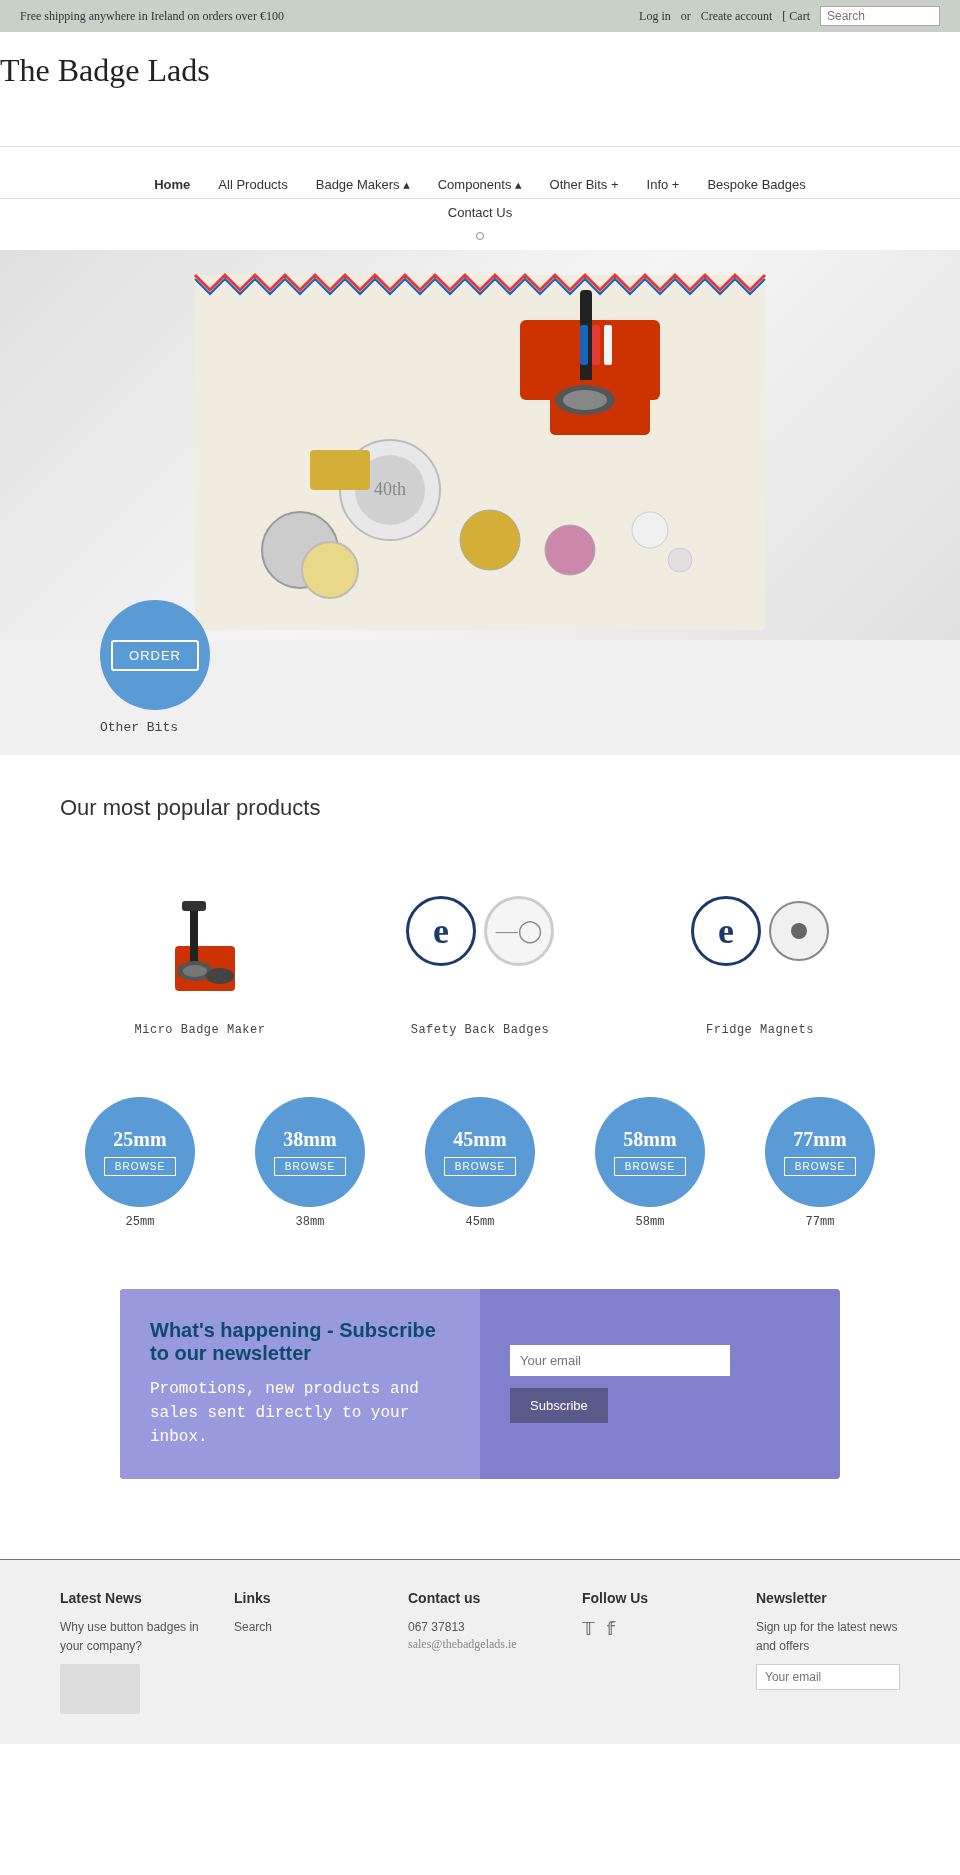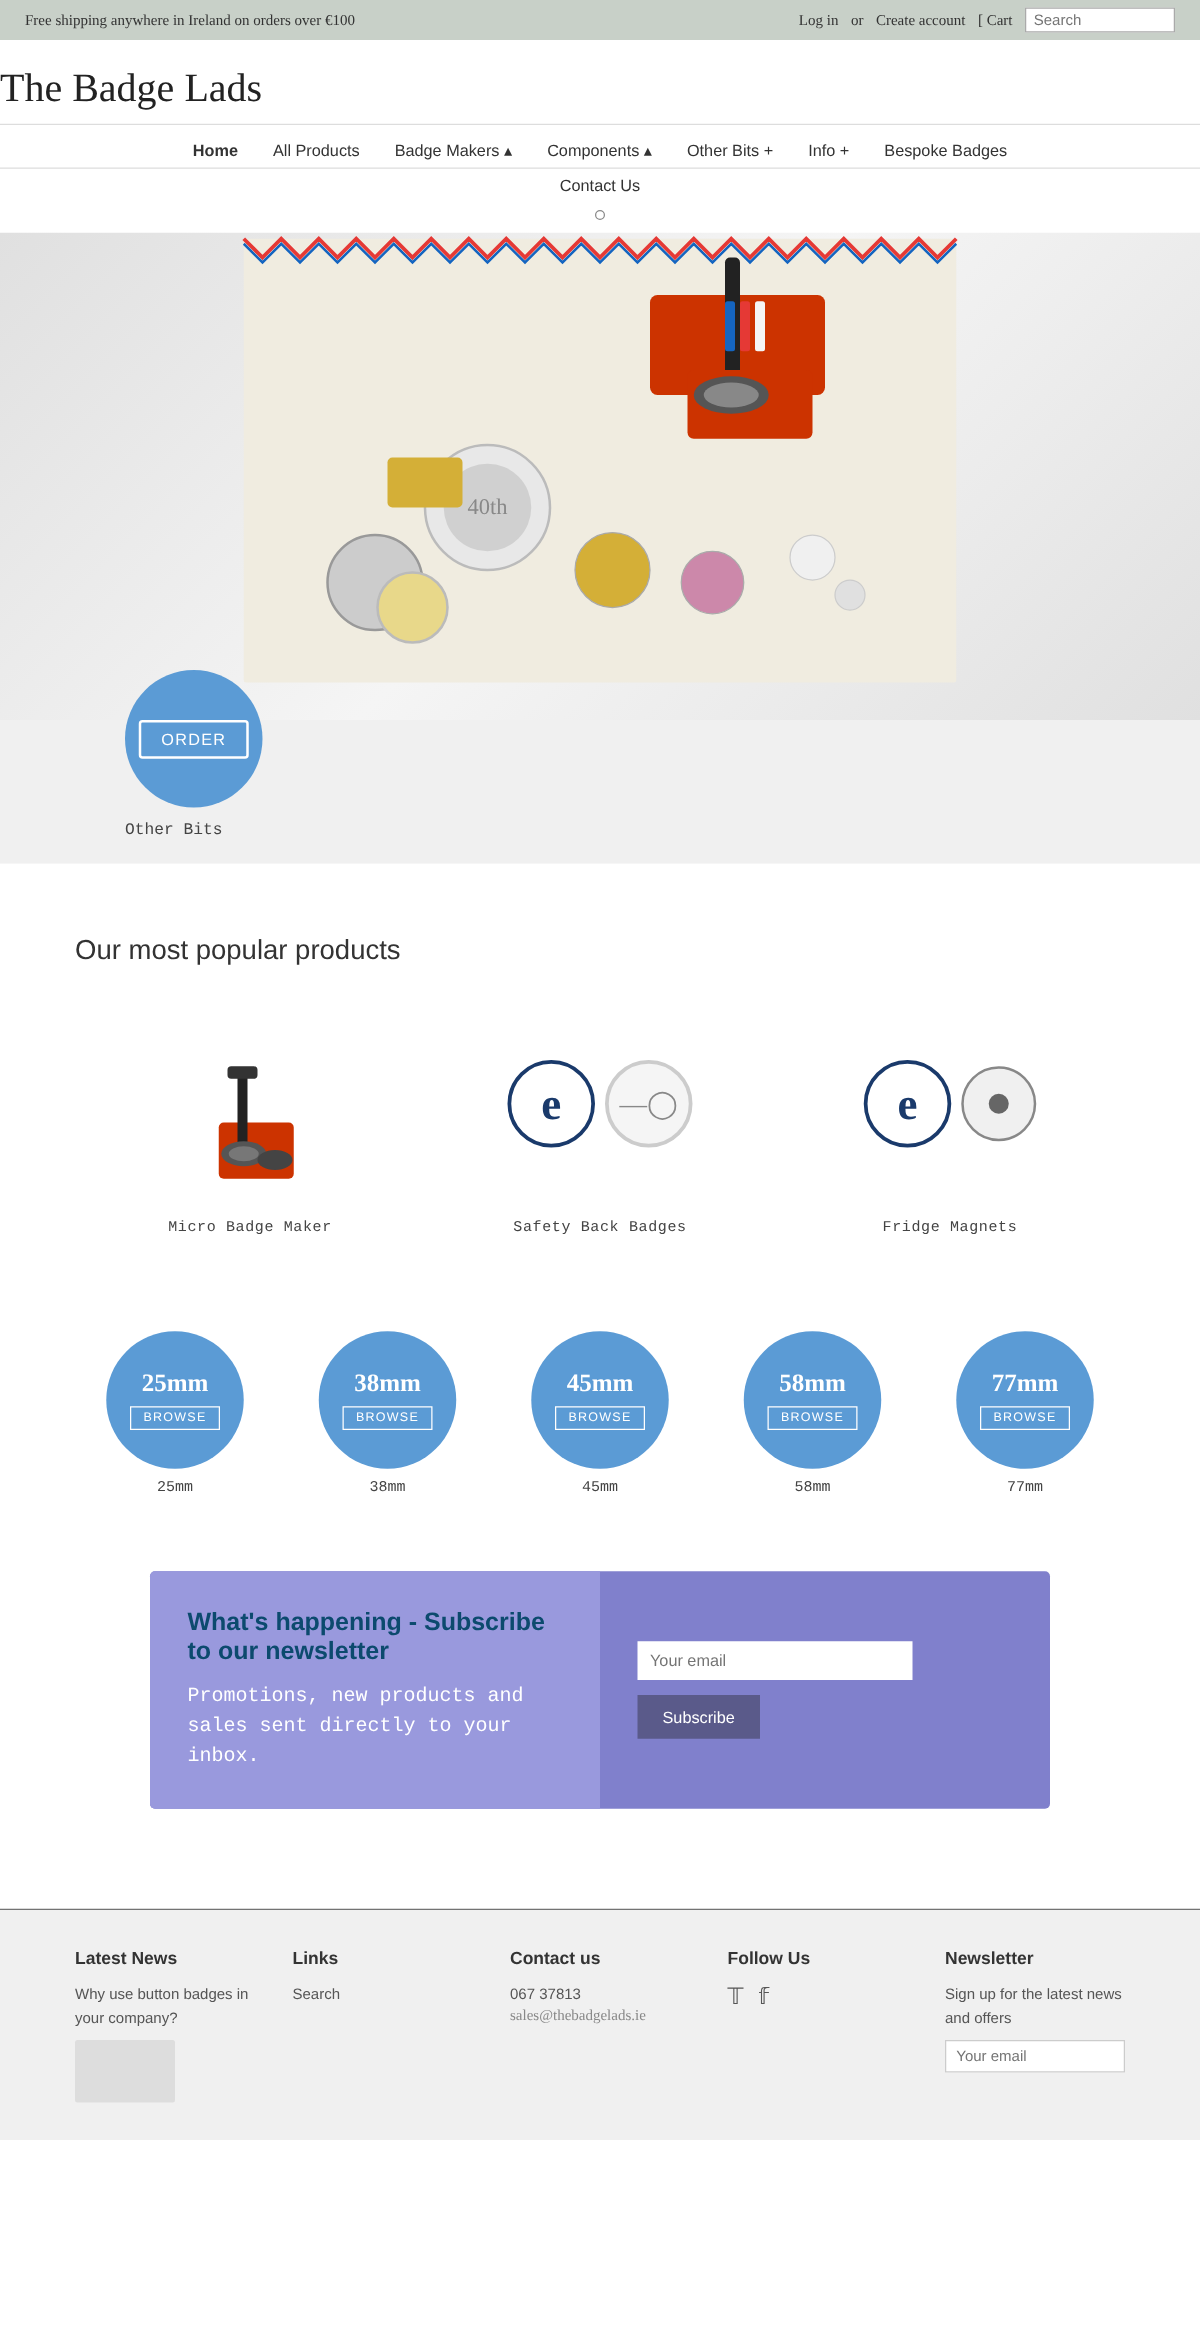--- a/index.html
+++ b/index.html
@@ -42,21 +42,22 @@
     }
 
     
     nav {
       display: flex;
       justify-content: center;
       flex-wrap: wrap;
       gap: 0;
       border-top: 1px solid #ddd;
       border-bottom: 1px solid #ddd;
-      padding: 7px 0 0;
+      padding: 24px 0 0;
+      margin-top: 47px;
     }
     nav a {
       text-decoration: none;
       color: #333;
       font-size: 13px;
       padding: 6px 14px;
       font-family: Arial, sans-serif;
     }
     nav a.active { font-weight: bold; }
     .nav-row2 {
@@ -81,21 +82,21 @@
     
     .hero {
       position: relative;
       overflow: hidden;
     }
     .hero-img-placeholder {
       width: 100%;
       height: 390px;
       background: linear-gradient(135deg, #e0e0e0 0%, #f5f5f5 50%, #e0e0e0 100%);
       display: flex;
-      align-items: flex-start;
+      align-items: flex-end;
       justify-content: center;
       overflow: hidden;
     }
 
     
     .hero-caption {
       background: #f0f0f0;
       padding: 20px 100px;
       position: relative;
     }
@@ -123,21 +124,21 @@
     .caption-label {
       font-size: 13px;
       color: #444;
       margin-left: 0;
       font-family: Liberation Mono, monospace;
       padding-top: 60px;
     }
 
     
     .section {
-      padding: 56px 60px;
+      padding: 40px 60px;
     }
     .section-title {
       font-size: 22px;
       font-weight: normal;
       color: #333;
       margin-bottom: 30px;
       font-family: Arial, sans-serif;
     }
     .products-grid {
       display: flex;

